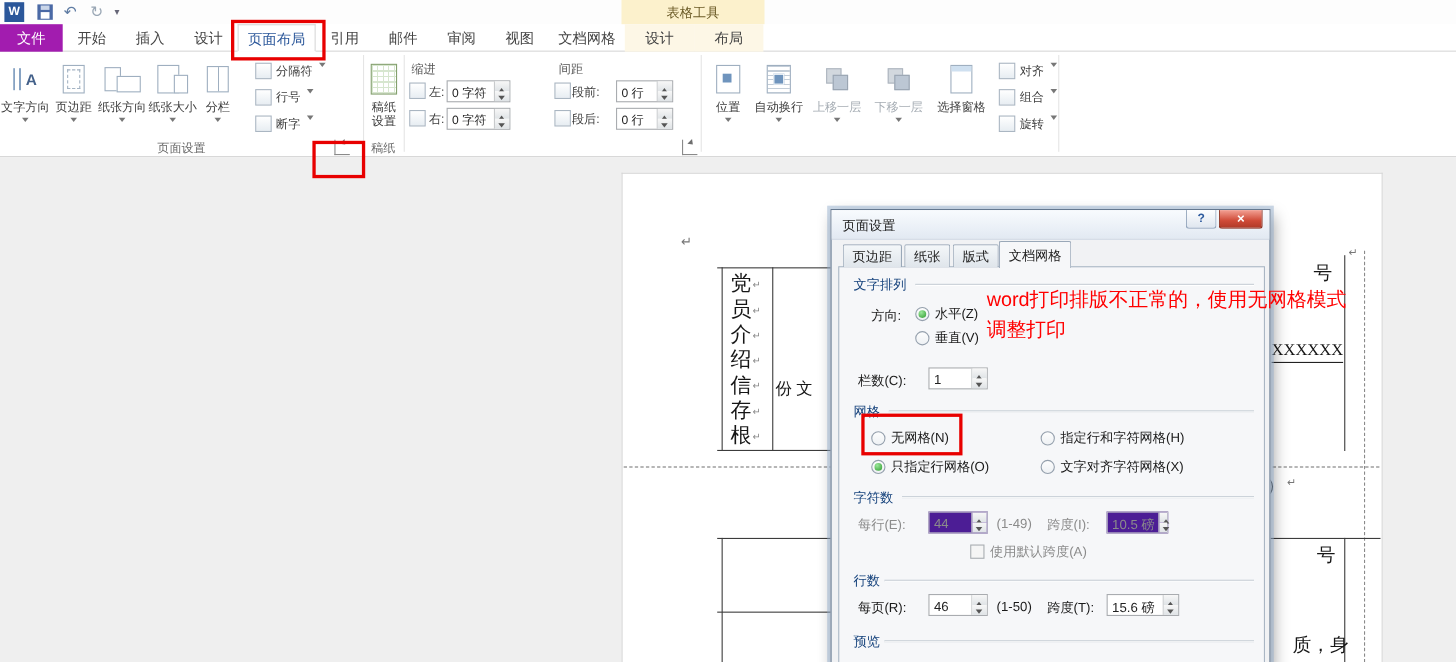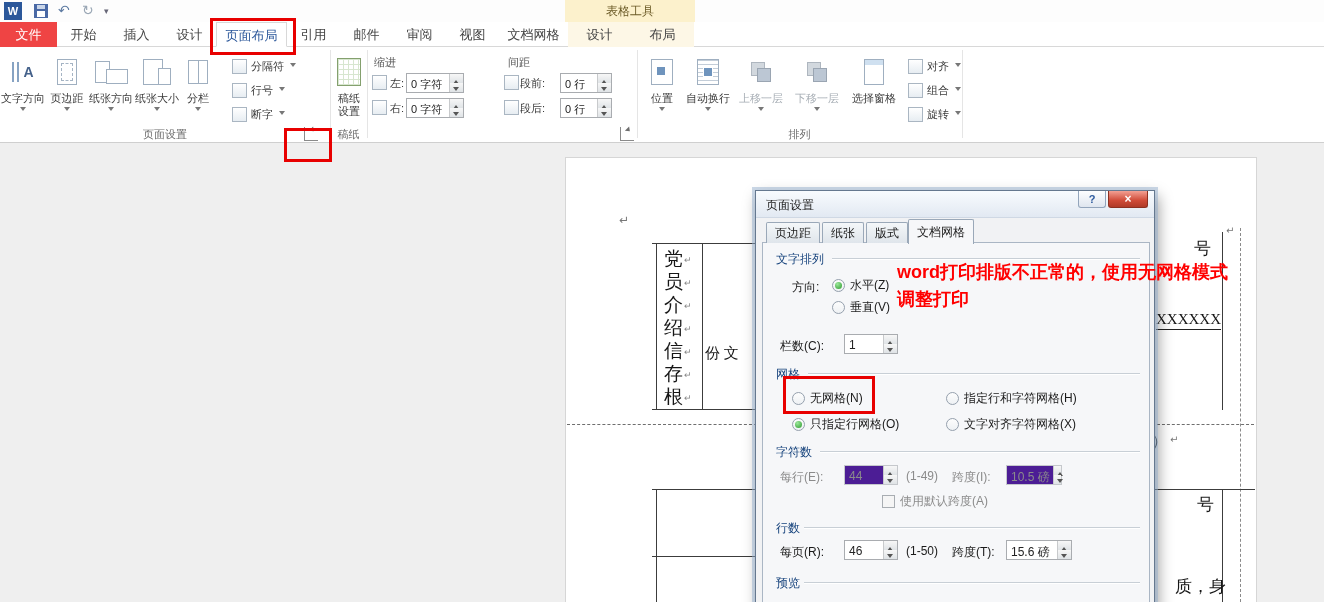--- a/index.html
+++ b/index.html
@@ -14,36 +14,36 @@
   .floppy::before{content:"";position:absolute;left:3px;top:1px;width:8px;height:4px;background:#c9d5e8}
   .floppy::after{content:"";position:absolute;left:3px;bottom:1px;width:8px;height:6px;background:#fff}
   .qatglyph{position:absolute;top:2px;font-size:14px;color:#5f7ca3}
   #ctxhead{position:absolute;left:565px;top:0;width:130px;height:22px;background:#fcf1cc;color:#6b5b27;
            font-size:12px;text-align:center;line-height:22px}
   #doctitle{position:absolute;left:830px;top:4px;font-size:12px;color:#a8a8a8;white-space:nowrap}
 
   
   .tabline{position:absolute;left:0;top:46px;width:1324px;height:1px;background:#d8d8d8;z-index:1}
   .t-tab{position:absolute;top:22px;height:25px;line-height:25px;text-align:center;font-size:13px;color:#444;z-index:2}
-  .t-tab.file{background:#ef4444;color:#fff}
+  .t-tab.file{background:#a21caf;color:#fff}
   .t-tab.ctx{background:#fdf7e6}
   .t-tab.active{background:#fff;border:1px solid #d8d8d8;border-bottom:1px solid #fff;color:#2b579a;
                 box-sizing:border-box;z-index:3}
 
   
   #ribbon{position:absolute;left:0;top:47px;width:1324px;height:96px;background:#fff;
           border-bottom:1px solid #cfcfcf;box-sizing:border-box}
   .gsep{position:absolute;top:3px;width:1px;height:88px;background:#e5e5e5}
   .lbtn{position:absolute;top:5px;text-align:center;font-size:11px;color:#3c3c3c}
   .lbtn .ic{height:40px;display:flex;align-items:center;justify-content:center}
   .lbtn .lab{display:block;line-height:13px;white-space:nowrap}
   .dn{display:block;margin:2px auto 0;width:0;height:0;border:3px solid transparent;border-top:4px solid #777}
   .dn2{display:inline-block;width:0;height:0;border:3px solid transparent;border-top:4px solid #777;margin-left:2px;vertical-align:middle}
   .dis{color:#a6adb4}
-  .sbtn{position:absolute;display:flex;align-items:center;gap:4px;font-size:11px;color:#3c3c3c;height:18px}
+  .sbtn{position:absolute;display:flex;gap:4px;font-size:11px;color:#3c3c3c;height:18px}
   .rhead{position:absolute;font-size:11px;color:#555}
   .rlab2{position:absolute;font-size:11px;color:#3c3c3c}
   .gcap{position:absolute;top:80px;font-size:11px;color:#6a6a6a;text-align:center}
   .launch{position:absolute;top:80px;width:13px;height:13px;border-left:1px solid #8a8a8a;border-bottom:1px solid #8a8a8a}
   .launch::after{content:"";position:absolute;right:1px;top:1px;width:0;height:0;border:3px solid transparent;
                  border-left:4px solid #6e6e6e;transform:rotate(45deg)}
 
   
   .bars{width:9px;height:20px;background:repeating-linear-gradient(90deg,#87a3c3 0 2px,transparent 2px 5px)}
   .bigA::after{content:"A";font-size:14px;font-weight:bold;color:#44618a;margin-left:2px}
@@ -119,21 +119,21 @@
         white-space:nowrap;z-index:3}
   .radio{width:13px;height:13px;border:1px solid #95a0ad;border-radius:50%;
          background:linear-gradient(#fdfdfd,#eef1f4);position:relative;flex:0 0 auto;box-sizing:border-box}
   .radio.sel::after{content:"";position:absolute;left:2px;top:2px;width:7px;height:7px;border-radius:50%;
          background:radial-gradient(circle at 35% 30%,#9be89b,#2e9a2e)}
   .cb{width:13px;height:13px;border:1px solid #a8adb2;background:#f5f5f5;flex:0 0 auto;box-sizing:border-box}
   #dlg .spin{z-index:3}
 
   
   .redbox{position:absolute;border:3px solid #e80000;z-index:70;background:transparent}
-  .anno{position:absolute;font-size:18px;font-weight:bold;color:#ff0000;z-index:80;white-space:nowrap}
+  .anno{position:absolute;font-size:18px;font-weight:normal;color:#ff0000;z-index:80;white-space:nowrap}
 </style>
 </head>
 <body>
 
 <div id="app">
 
   <div id="titlebar">
     <div id="wordlogo">W</div>
     <span class="floppy"></span>
     <span class="qatglyph" style="left:58px">↶</span>
@@ -311,21 +311,20 @@
     <div class="sbtn dis" style="left:908px;top:34px">
       <span class="sic"></span>
       <span>组合</span>
         <span class="dn2"></span>
     </div>
     <div class="sbtn dis" style="left:908px;top:58px">
       <span class="sic"></span>
       <span>旋转</span>
         <span class="dn2"></span>
     </div>
-    <div class="gcap" style="left:637px;width:325px">排列</div>
   </div>
 
   <div id="docarea"></div>
   <div id="page"></div>
 
   <span class="mk" style="left:619px;top:213px;font-size:12px">↵</span>
 
   <div class="dln" style="left:652px;top:243px;width:105px;height:1px"></div>
   <div class="dln" style="left:656px;top:243px;width:1px;height:167px"></div>
   <div class="dln" style="left:702px;top:243px;width:1px;height:167px"></div>

